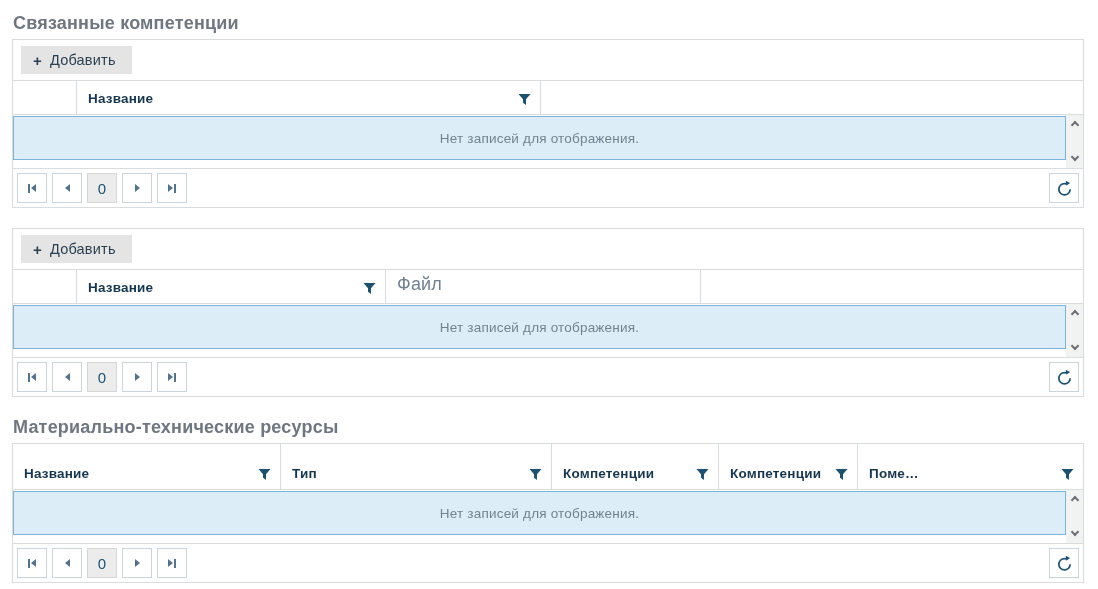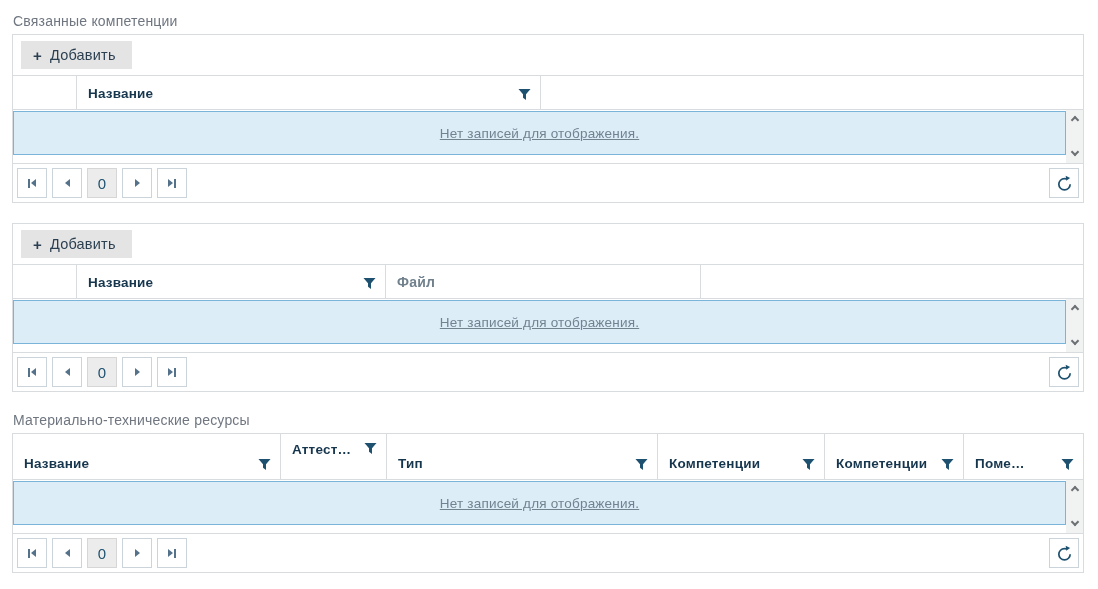--- a/index.html
+++ b/index.html
@@ -21,21 +21,21 @@
   *{margin:0;padding:0;box-sizing:border-box}
   html,body{background:#ffffff}
   body{
     width:1098px;height:589px;overflow:hidden;
     font-family:"Liberation Sans", sans-serif;
     -webkit-font-smoothing:antialiased;
   }
   .page{padding:13px 13px 0 12px}
   .section{margin-bottom:20px}
   .section-title{
-    font-weight:400;font-size:14px;color:var(--title-text);
+    font-weight:700;font-size:18px;color:var(--title-text);
     letter-spacing:.2px;margin:0 0 5px 1px;
   }
   .grid{width:1072px;border:1px solid var(--border);background:#fff}
 
   
   .toolbar{padding:6px 8px;border-bottom:1px solid var(--border)}
   .add-btn{
     display:inline-flex;align-items:center;gap:8px;
     background:var(--btn-bg);border:none;cursor:pointer;
     color:var(--btn-text);font-family:inherit;
@@ -52,38 +52,38 @@
     display:flex;align-items:flex-end;justify-content:space-between;
     padding:0 9px 8px 11px;overflow:hidden;cursor:pointer;
   }
   .th:last-child{border-right:none}
   .th.align-top{align-items:flex-start;padding-top:8px}
   .th-label{
     font-weight:700;font-size:13.5px;color:var(--header-text);
     letter-spacing:.2px;white-space:nowrap;
   }
   .th.muted{cursor:default}
-  .th.muted .th-label{font-weight:700;color:var(--muted-header);font-size:14px}
+  .th.muted .th-label{font-weight:400;color:var(--muted-header);font-size:18px}
   .filter-icon{width:13px;height:13px;flex:none;margin-left:6px;cursor:pointer}
   .filter-icon svg{display:block}
   .filter-icon path{fill:var(--accent)}
 
   
   .w64{width:64px}.w464{width:464px}.w473{width:473px}.w69{width:69px;flex:1}
   .w309{width:309px}.w312{width:312px}.w315{width:315px}.w70{width:70px;flex:1}
   .w268{width:268px}.w106{width:106px}.w167{width:167px}
   .w271{width:271px}.w139{width:139px}.w119{width:119px;flex:1}
 
   
   .tbody{display:flex;height:53px;background:#fff}
   .empty-alert{
     flex:1;height:44px;margin-top:1px;
     background:var(--alert-bg);border:1px solid var(--alert-border);
     display:flex;align-items:center;justify-content:center;
-    color:var(--alert-text);font-size:13.5px;letter-spacing:.2px;text-decoration:underline;
+    color:var(--alert-text);font-size:13.5px;letter-spacing:.2px;
   }
   .vscroll{
     width:17px;background:var(--scroll-bg);
     display:flex;flex-direction:column;justify-content:space-between;align-items:center;
     padding:7px 0 8px 0;cursor:pointer;
   }
   .chev{width:6px;height:6px;border-left:2px solid var(--scroll-arrow);border-top:2px solid var(--scroll-arrow)}
   .chev.up{transform:rotate(45deg)}
   .chev.down{transform:rotate(225deg)}
 
@@ -224,28 +224,20 @@
     <div class="grid grid3">
       <div class="thead">
         <div class="th w268">
           <span class="th-label">Название</span>
           <span class="filter-icon">
             <svg viewBox="0 0 14 14" width="13" height="13">
                 <path d="M0.5 1 H13.5 L8.6 6.6 V12.8 L5.4 10.5 V6.6 Z"></path>
               </svg>
           </span>
         </div>
-        <div class="th w106 align-top">
-          <span class="th-label">Аттест…</span>
-          <span class="filter-icon">
-            <svg viewBox="0 0 14 14" width="13" height="13">
-                <path d="M0.5 1 H13.5 L8.6 6.6 V12.8 L5.4 10.5 V6.6 Z"></path>
-              </svg>
-          </span>
-        </div>
         <div class="th w271">
           <span class="th-label">Тип</span>
           <span class="filter-icon">
             <svg viewBox="0 0 14 14" width="13" height="13">
                 <path d="M0.5 1 H13.5 L8.6 6.6 V12.8 L5.4 10.5 V6.6 Z"></path>
               </svg>
           </span>
         </div>
         <div class="th w167">
           <span class="th-label">Компетенции</span>

